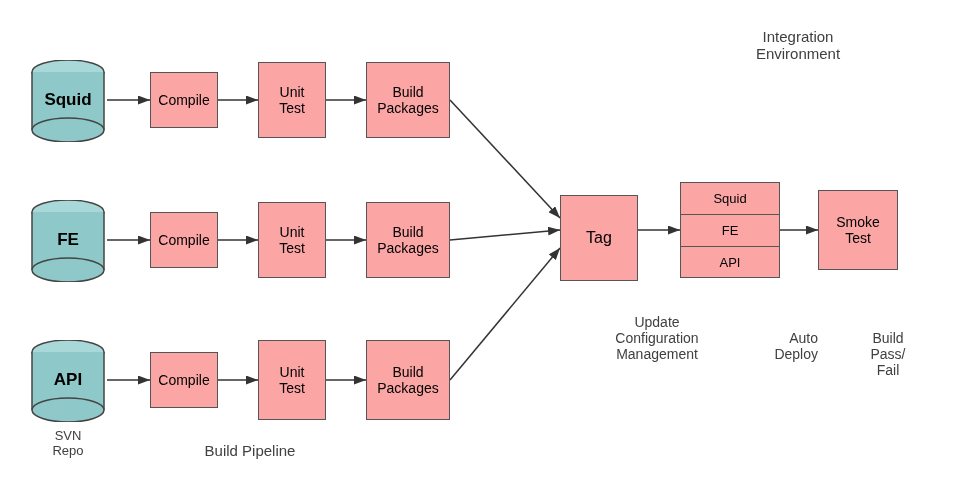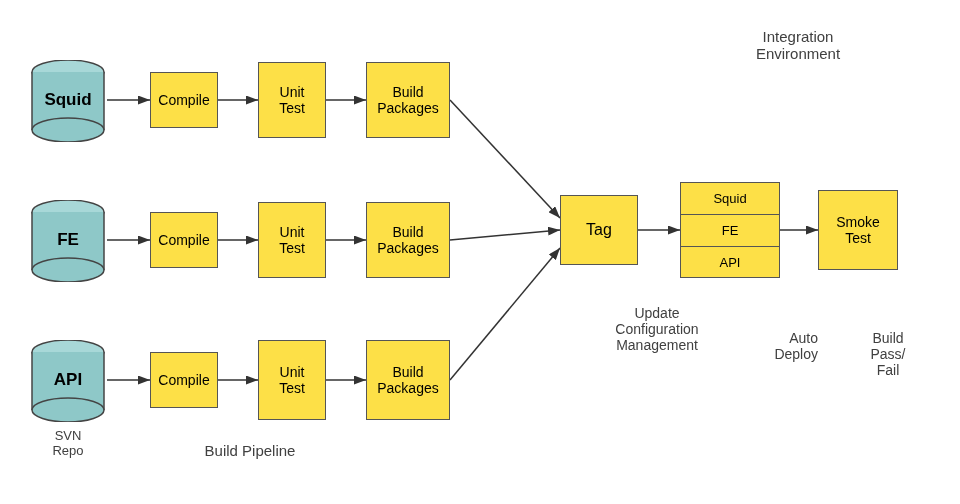--- a/index.html
+++ b/index.html
@@ -14,21 +14,21 @@
     }
     .diagram {
       position: relative;
       width: 960px;
       height: 504px;
     }
 
     
     .box {
       position: absolute;
-      background: #fde047;
+      background: #fca5a5;
       border: 1.5px solid #555;
       display: flex;
       align-items: center;
       justify-content: center;
       text-align: center;
       font-size: 14px;
       color: #000;
     }
 
     
@@ -144,21 +144,21 @@
   </div>
 
   <div class="box" style="left:258px; top:340px; width:68px; height:80px;">
     <span>Unit<br>Test</span>
   </div>
 
   <div class="box" style="left:366px; top:340px; width:84px; height:80px;">
     <span>Build<br>Packages</span>
   </div>
 
-  <div class="box" style="left:560px; top:195px; width:78px; height:70px; font-size:16px;">
+  <div class="box" style="left:560px; top:195px; width:78px; height:86px; font-size:16px;">
     <span>Tag</span>
   </div>
 
   <div style="position:absolute; left:680px; top:182px;">
     <div class="box" style="position:relative; width:100px; height:32px; left:0; top:0; border-bottom:none; font-size:13px;">
       <span>Squid</span>
     </div>
     <div class="box" style="position:relative; width:100px; height:32px; left:0; top:0; border-bottom:none; font-size:13px;">
       <span>FE</span>
     </div>
@@ -168,21 +168,21 @@
   </div>
 
   <div class="box" style="left:818px; top:190px; width:80px; height:80px; font-size:14px;">
     <span>Smoke<br>Test</span>
   </div>
 
   <div class="label" style="left:718px; top:28px; width:160px; font-size:15px; text-align:center;">
     <span>Integration<br>Environment</span>
   </div>
 
-  <div class="label" style="left:592px; top:305px; width:130px; font-size:14px; text-align:center;">
+  <div class="label" style="left:592px; top:314px; width:130px; font-size:14px; text-align:center;">
     <span>Update<br>Configuration<br>Management</span>
   </div>
 
   <div class="label" style="left:738px; top:330px; width:80px; font-size:14px; text-align:right;">
     <span>Auto<br>Deploy</span>
   </div>
 
   <div class="label" style="left:848px; top:330px; width:80px; font-size:14px; text-align:center;">
     <span>Build<br>Pass/<br>Fail</span>
   </div>

